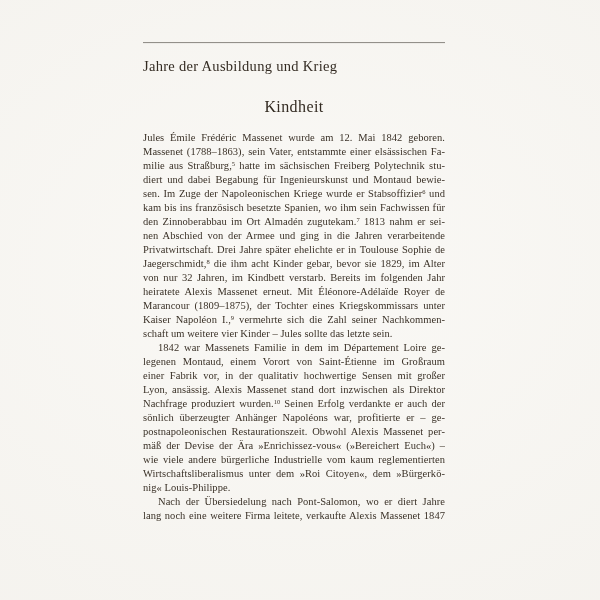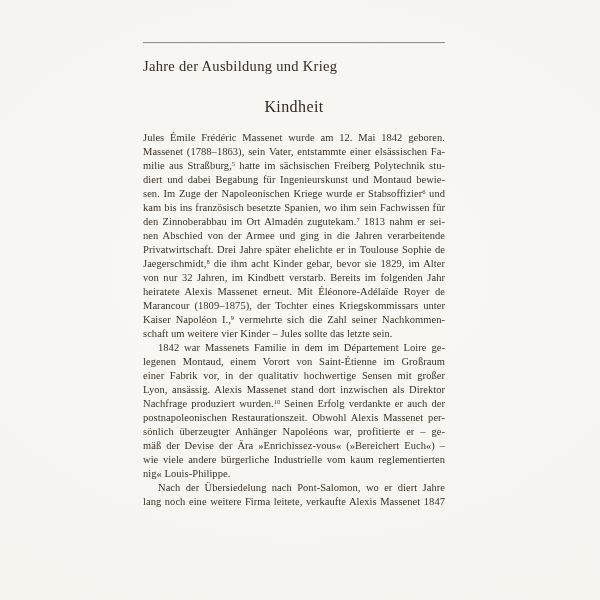--- a/index.html
+++ b/index.html
@@ -100,24 +100,25 @@
           <div class="line">Marancour (1809–1875), der Tochter eines Kriegskommissars unter</div>
           <div class="line">Kaiser Napoléon I.,<sup>9</sup> vermehrte sich die Zahl seiner Nachkommen-</div>
           <div class="line loose">schaft um weitere vier Kinder – Jules sollte das letzte sein.</div>
         </div>
         <div>
           <div class="line indent">1842 war Massenets Familie in dem im Département Loire ge-</div>
           <div class="line">legenen Montaud, einem Vorort von Saint-Étienne im Großraum</div>
           <div class="line">einer Fabrik vor, in der qualitativ hochwertige Sensen mit großer</div>
           <div class="line">Lyon, ansässig. Alexis Massenet stand dort inzwischen als Direktor</div>
           <div class="line">Nachfrage produziert wurden.<sup>10</sup> Seinen Erfolg verdankte er auch der</div>
+          <div class="line">sönlich überzeugter Anhänger Napoléons war, profitierte er – ge-</div>
           <div class="line">postnapoleonischen Restaurationszeit. Obwohl Alexis Massenet per-</div>
-          <div class="line">sönlich überzeugter Anhänger Napoléons war, profitierte er – ge-</div>
           <div class="line">mäß der Devise der Ära »Enrichissez-vous« (»Bereichert Euch«) –</div>
           <div class="line">wie viele andere bürgerliche Industrielle vom kaum reglementierten</div>
+          <div class="line">Wirtschaftsliberalismus unter dem »Roi Citoyen«, dem »Bürgerkö-</div>
           <div class="line loose">nig« Louis-Philippe.</div>
         </div>
         <div>
           <div class="line indent">Nach der Übersiedelung nach Pont-Salomon, wo er diert Jahre</div>
           <div class="line">lang noch eine weitere Firma leitete, verkaufte Alexis Massenet 1847</div>
         </div>
       </div>
   </div>
 </div>
 

